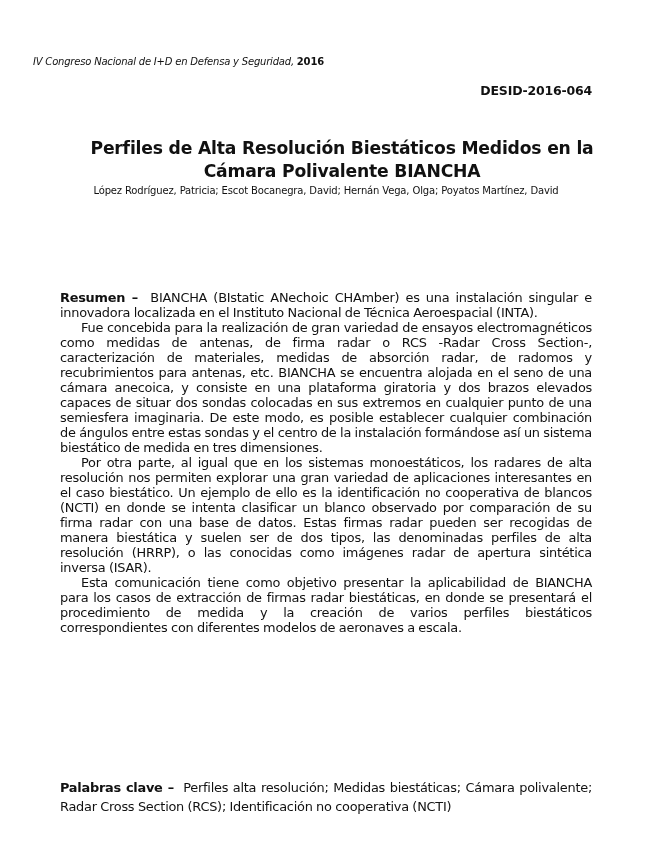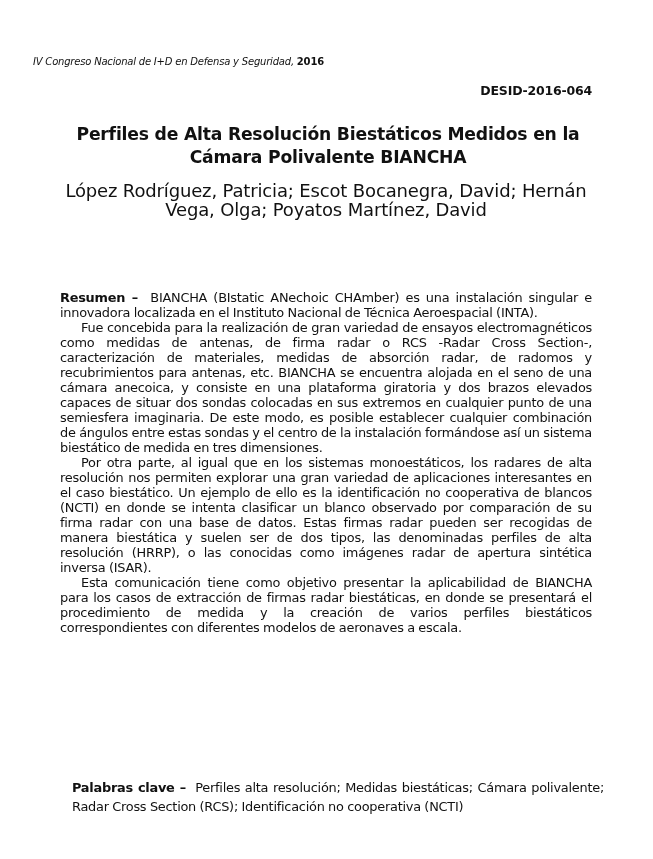--- a/index.html
+++ b/index.html
@@ -40,29 +40,29 @@
     .title {
       position: absolute;
       left: 60px;
       width: 532px;
       top: 121px;
       text-align: center;
       font-size: 17.2px;
       font-weight: bold;
       line-height: 23px;
       letter-spacing: -0.2px;
-      margin: 2px;
+      margin: 16px;
     }
     .authors {
       position: absolute;
       left: 60px;
       width: 532px;
       top: 181px;
       text-align: center;
-      font-size: 18px;
+      font-size: 10px;
       line-height: 19px;
       letter-spacing: -0.15px;
     }
     .abstract {
       position: absolute;
       left: 60px;
       width: 532px;
       top: 290px;
       font-size: 12.9px;
       line-height: 15px;
@@ -75,21 +75,21 @@
       text-indent: 21px;
     }
     .abstract p.first {
       text-indent: 0;
     }
     .label {
       font-weight: bold;
     }
     .keywords {
       position: absolute;
-      left: 72px;
+      left: 60px;
       width: 532px;
       top: 779px;
       font-size: 12.9px;
       line-height: 18.6px;
       text-align: justify;
       letter-spacing: -0.25px;
       word-spacing: -0.3px;
     }
   </style>
 </head>

